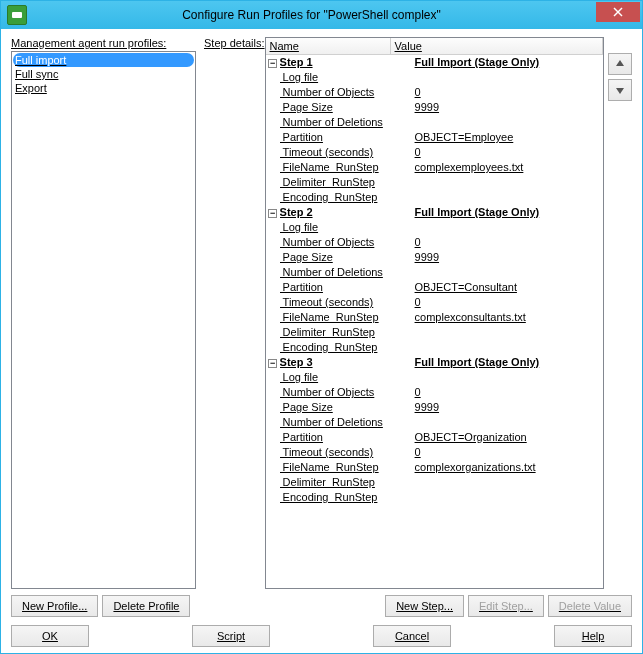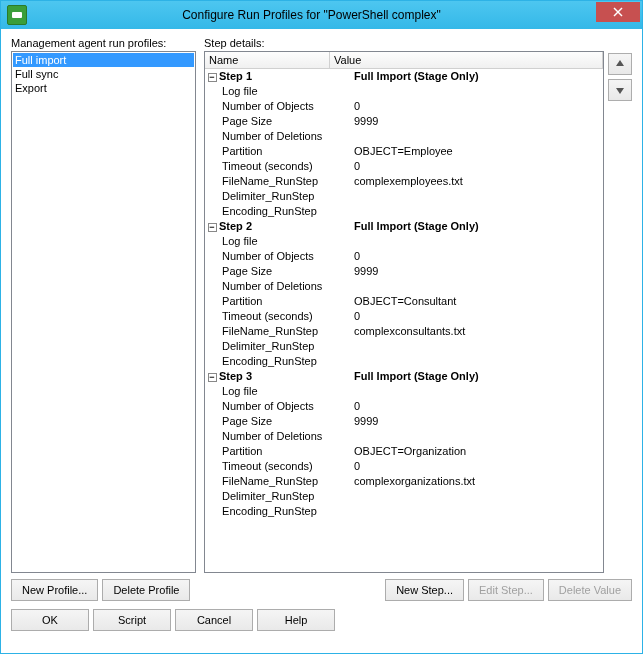--- a/index.html
+++ b/index.html
@@ -57,21 +57,22 @@
     margin-right: 2px;
     margin-top: -6px;
     font-size: 12px;
     line-height: 1;
   }
   .close-btn svg { width:10px; height:10px; stroke:#fff; stroke-width:1.5; }
   .content {
     flex: 1;
     display: flex;
     flex-direction: column;
-    padding: 8px 10px 22px 10px;
+    padding: 8px 10px 6px 10px;
+    text-decoration: underline;
   }
   .main-area {
     flex: 1;
     display: flex;
     gap: 8px;
     min-height: 0;
   }
   .left-pane {
     width: 185px;
     display: flex;
@@ -90,31 +91,32 @@
   }
   .profile-item {
     padding: 0 2px;
     font-size: 11px;
     line-height: 14px;
     white-space: nowrap;
   }
   .profile-item.selected {
     background: #3399ff;
     color: #fff;
+    border-radius: 7px;
   }
   .right-pane {
     flex: 1;
     display: flex;
     gap: 4px;
     min-width: 0;
   }
   .details-col {
     flex: 1;
     display: flex;
-    flex-direction: column;
+    flex-direction: row;
     min-width: 0;
   }
   .grid-wrap {
     flex: 1;
     border: 1px solid #828790;
     background: #fff;
     overflow: auto;
     min-height: 0;
   }
   .grid-header {
@@ -184,21 +186,21 @@
     align-items: center;
     justify-content: center;
   }
   .arrow-btn svg { width:10px; height:10px; fill:#555; }
   .button-row {
     display: flex;
     margin-top: 6px;
     gap: 4px;
   }
   .button-row.bottom {
-    justify-content: flex-start;
+    justify-content: space-between;
     margin-top: 8px;
     border-top: 0;
   }
   .spacer { flex: 1; }
   button.win {
     font-family: inherit;
     font-size: 11px;
     height: 22px;
     padding: 0 10px;
     min-width: 72px;

